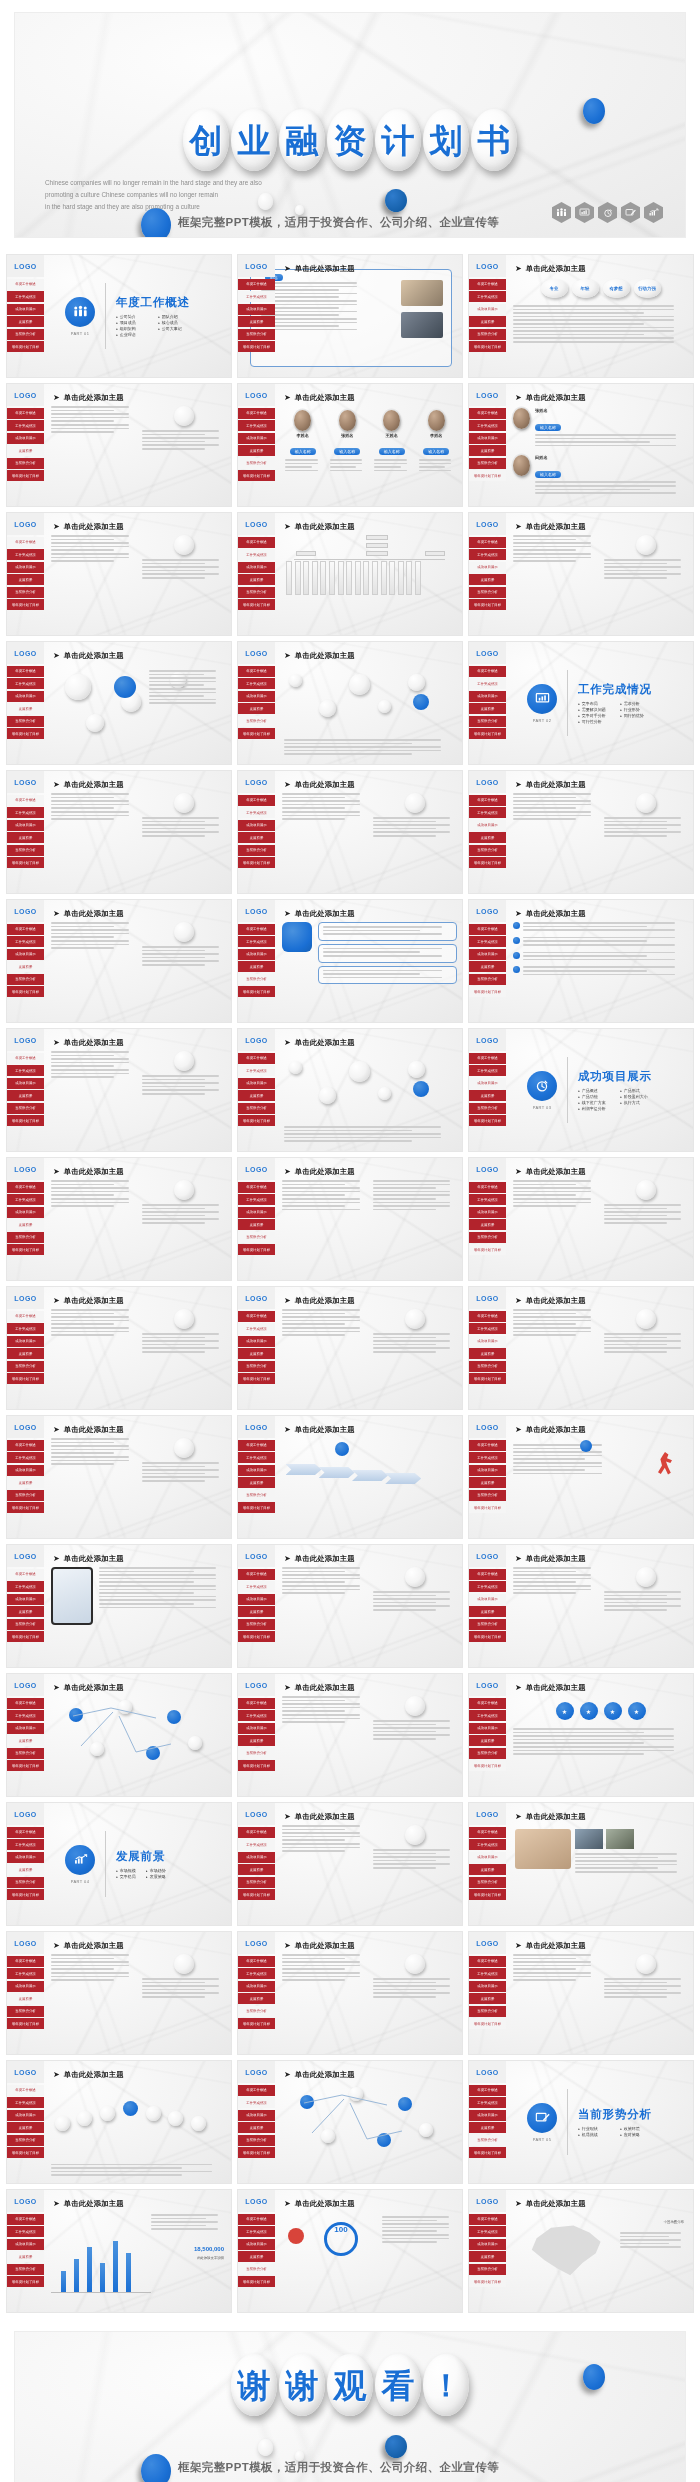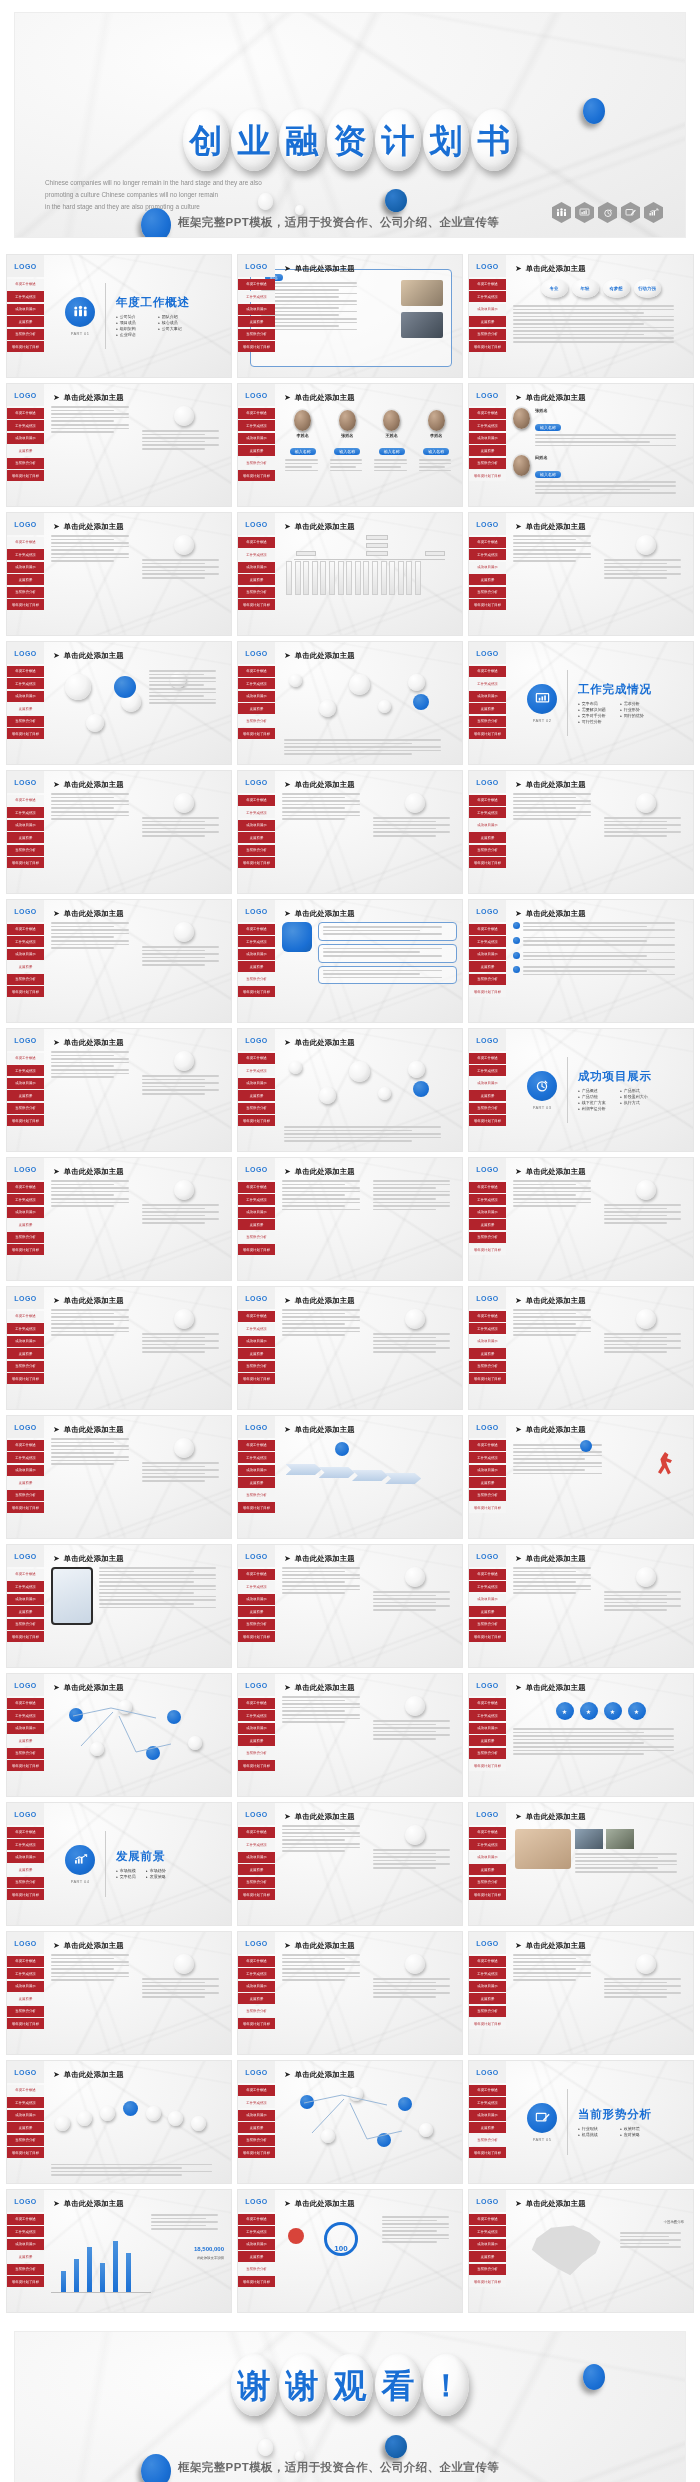--- a/index.html
+++ b/index.html
@@ -2070,21 +2070,21 @@
           <div class="t-nav-item">发展前景</div>
           <div class="t-nav-item active">当前形势分析</div>
           <div class="t-nav-item">明年度计划子目标</div>
         </div>
         <div class="t-head">
           <span class="t-head-mark">➤</span>
           <span class="t-head-title">单击此处添加主题</span>
         </div>
         <div class="t-body" style="">
           <div style="position:relative;height:100%;">
-            <div style="position:absolute;left:24%;top:10px;width:34px;height:34px;border-radius:50%;border:3px solid #1a6fd4;display:flex;align-items:flex-end;justify-content:center;">
+            <div style="position:absolute;left:24%;top:10px;width:34px;height:34px;border-radius:50%;border:3px solid #1a6fd4;display:flex;align-items:flex-start;justify-content:center;">
               <span style="font-size:8px;font-weight:700;color:#1a6fd4;">100</span>
             </div>
             <div style="position:absolute;left:6px;top:16px;width:16px;height:16px;background:#d8443a;border-radius:50%;"></div>
             <div style="position:absolute;right:2px;top:4px;width:42%;">
               <div class="ln l"></div>
               <div class="ln m"></div>
               <div class="ln l"></div>
               <div class="ln l"></div>
               <div class="ln m"></div>
               <div class="ln l"></div>

